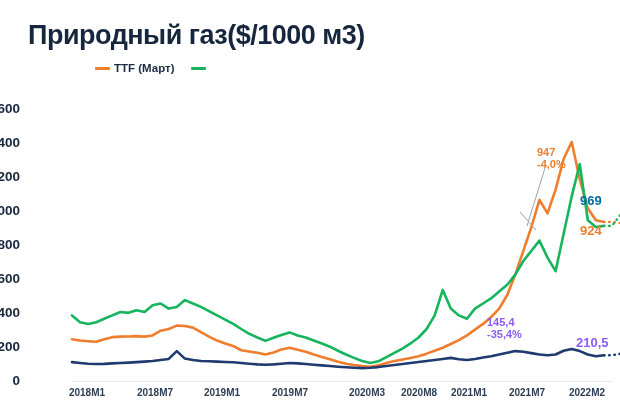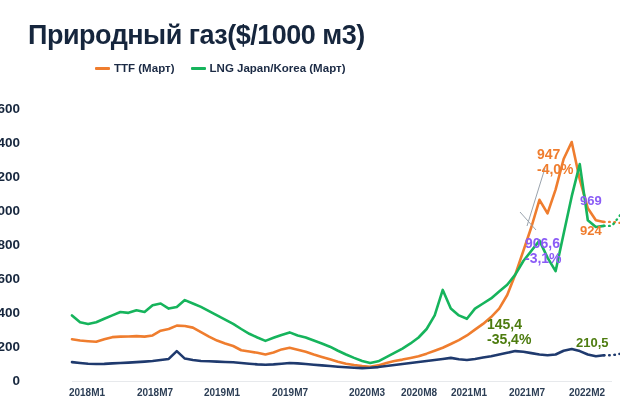--- a/index.html
+++ b/index.html
@@ -45,41 +45,40 @@
   .axisline{
     position:absolute;left:72px;top:365px;width:540px;height:1px;
     background:#e7e9ec;
   }
 
   svg.plot{position:absolute;left:0;top:0;width:620px;height:400px;}
 
   .ann{
     position:absolute;font-weight:bold;white-space:nowrap;line-height:1.05;
   }
-  .ann-big{font-size:14px;}
+  .ann-big{font-size:11px;}
   .ann-small{font-size:13px;}
   .ann-orange{color:#ef7d2e;}
-  .ann-green{color:#8b5cf6;}
-  .ann-blue{color:#4d7c0f;}
+  .ann-green{color:#0369a1;}
+  .ann-blue{color:#8b5cf6;}
 </style>
 </head>
 <body>
 
 <div id="chart-root">
 
   <div class="title">Природный газ($/1000 м3)</div>
 
   <div class="legend">
     <div class="legend-item">
       <span class="legend-dash" style="background:#ef7d2e"></span>
       <span class="legend-label">TTF  (Март)</span>
     </div>
     <div class="legend-item">
       <span class="legend-dash" style="background:#16b45c"></span>
-      <span class="legend-label">LNG Japan/Korea  (Март)</span>
     </div>
   </div>
 
   <div class="ylabels">
     <div class="ytick" style="top:92px">1600</div>
     <div class="ytick" style="top:126px">1400</div>
     <div class="ytick" style="top:160px">1200</div>
     <div class="ytick" style="top:194px">1000</div>
     <div class="ytick" style="top:228px">800</div>
     <div class="ytick" style="top:262px">600</div>
@@ -122,24 +121,20 @@
   </div>
 
   <div class="ann ann-small ann-green" style="left:580px;top:178px;">
     <span>969</span>
   </div>
 
   <div class="ann ann-small ann-orange" style="left:580px;top:208px;">
     <span>924</span>
   </div>
 
-  <div class="ann ann-big ann-green" style="left:525px;top:220px;">
-    <div>906,6</div>
-    <div>-3,1%</div>
-  </div>
 
   <div class="ann ann-big ann-blue" style="left:487px;top:301px;">
     <div>145,4</div>
     <div>-35,4%</div>
   </div>
 
   <div class="ann ann-small ann-blue" style="left:576px;top:320px;">
     <span>210,5</span>
   </div>
 

